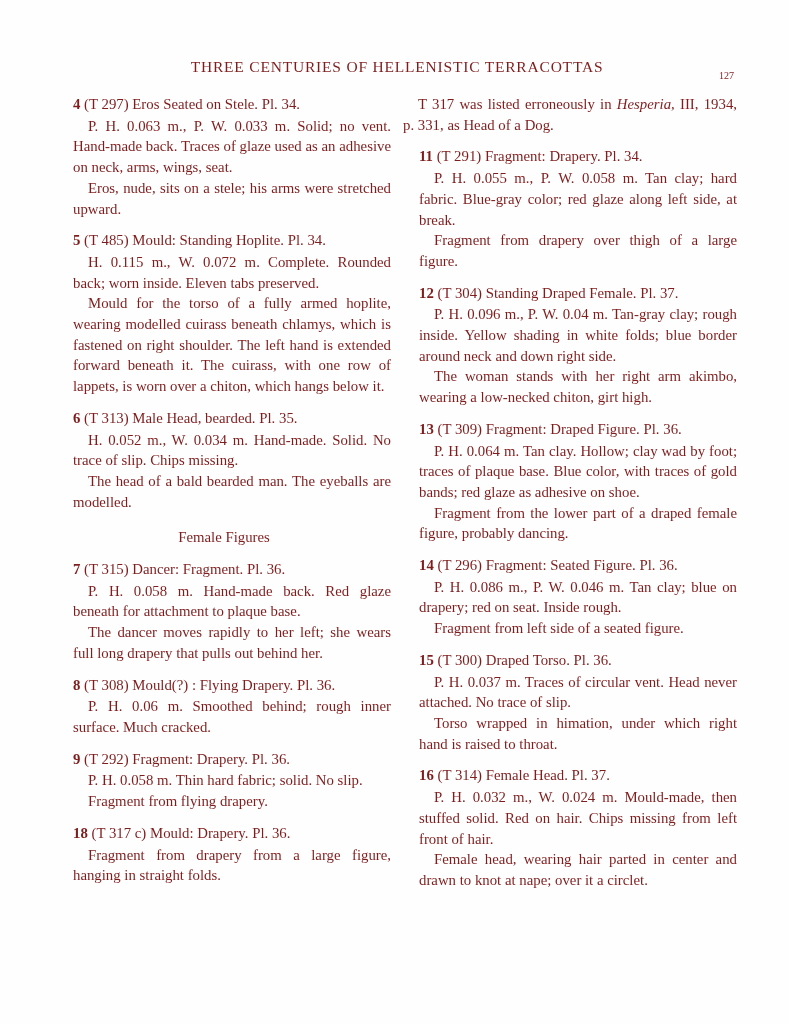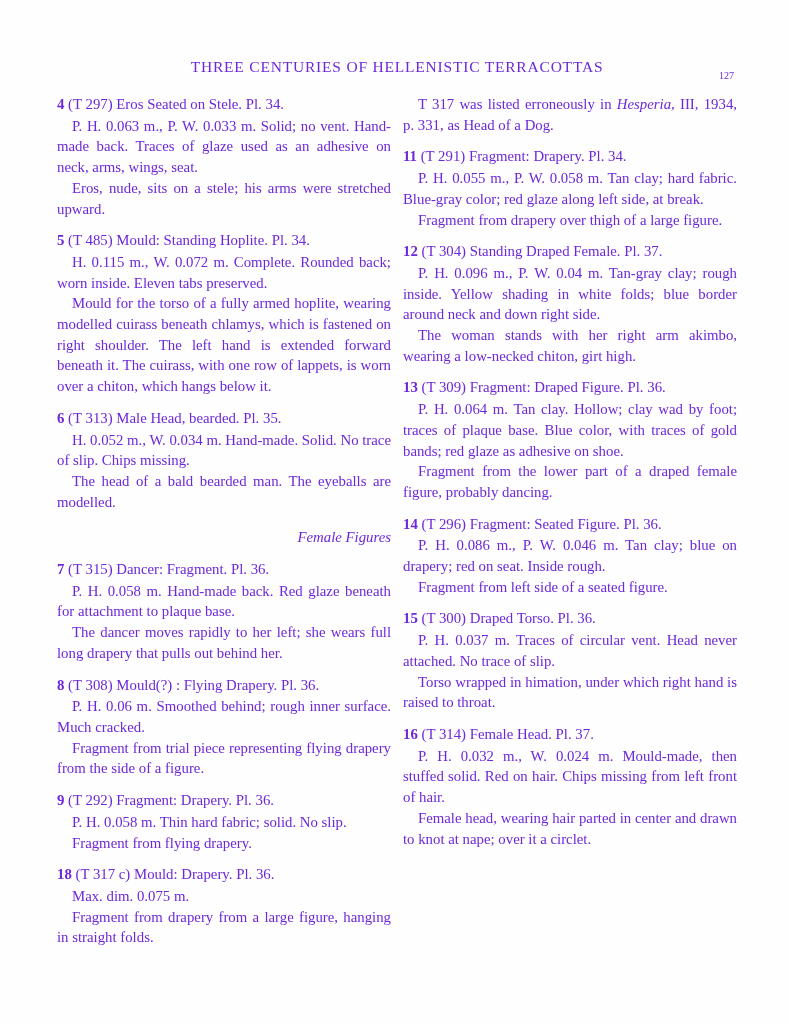--- a/index.html
+++ b/index.html
@@ -1,19 +1,19 @@
 <!DOCTYPE html>
 <html lang="en"><head>
 <meta charset="utf-8">
 <style>
   html, body { margin: 0; padding: 0; background: #ffffff; }
   .page {
     width: 789px; height: 1024px;
     background: #fefefe;
-    color: #6d28d9;
+    color: #7f1d1d;
     font-family: "Liberation Serif", "DejaVu Serif", serif;
     position: relative;
     box-sizing: border-box;
     padding: 58px 52px 0 57px;
     overflow: hidden;
   }
   .running-head {
     position: relative;
     height: 22px;
     margin-bottom: 14px;
@@ -30,28 +30,27 @@
     right: 3px; top: 12px;
     font-size: 10px;
   }
   .columns { display: flex; gap: 12px; }
   .col {
     width: 334px;
     font-size: 14.8px;
     line-height: 1.4;
     text-align: justify;
   }
-  .entry { margin-top: 11px; }
+  .entry { margin-top: 11px; margin-left: 16px; }
   .entry:first-child { margin-top: 0; }
   .entry-head { margin: 0 0 1px 0; }
   .entry-head .num { font-weight: bold; }
   .para { margin: 0; text-indent: 15px; }
   .section-heading {
-    text-align: right;
-    font-style: italic;
+    text-align: center;
     margin: 15px 0 3px 0;
   }
   .cite { font-style: italic; }
 </style>
 </head>
 <body>
 
 <div class="page">
 
   <div class="running-head">
@@ -85,32 +84,30 @@
 
       <div class="entry">
         <p class="entry-head"><span class="num">7</span> <span>(T 315) Dancer:  Fragment.  Pl. 36.</span></p>
         <p class="para">P. H. 0.058 m.  Hand-made back.  Red glaze beneath for attachment to plaque base.</p>
         <p class="para">The dancer moves rapidly to her left; she wears full long drapery that pulls out behind her.</p>
       </div>
 
       <div class="entry">
         <p class="entry-head"><span class="num">8</span> <span>(T 308) Mould(?) : Flying Drapery.  Pl. 36.</span></p>
         <p class="para">P. H. 0.06 m.  Smoothed behind; rough inner surface.  Much cracked.</p>
-        <p class="para">Fragment from trial piece representing flying drapery from the side of a figure.</p>
       </div>
 
       <div class="entry">
         <p class="entry-head"><span class="num">9</span> <span>(T 292) Fragment:  Drapery.  Pl. 36.</span></p>
         <p class="para">P. H. 0.058 m.  Thin hard fabric; solid.  No slip.</p>
         <p class="para">Fragment from flying drapery.</p>
       </div>
 
       <div class="entry">
         <p class="entry-head"><span class="num">18</span> <span>(T 317 c) Mould:  Drapery.  Pl. 36.</span></p>
-        <p class="para">Max. dim. 0.075 m.</p>
         <p class="para">Fragment from drapery from a large figure, hanging in straight folds.</p>
       </div>
 
     </div>
 
     <div class="col">
 
       <p class="para"><span>T 317 was listed erroneously in </span><span class="cite">Hesperia,</span><span> III, 1934, p. 331, as Head of a Dog.</span></p>
 
       <div class="entry">

